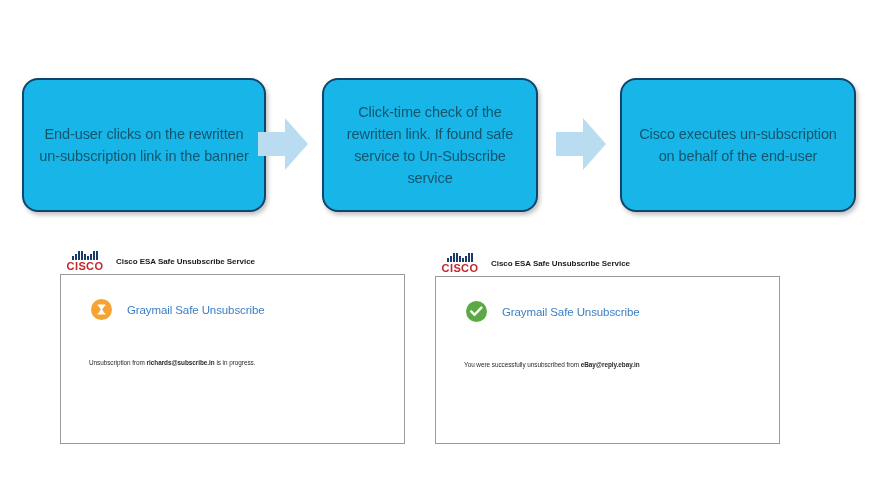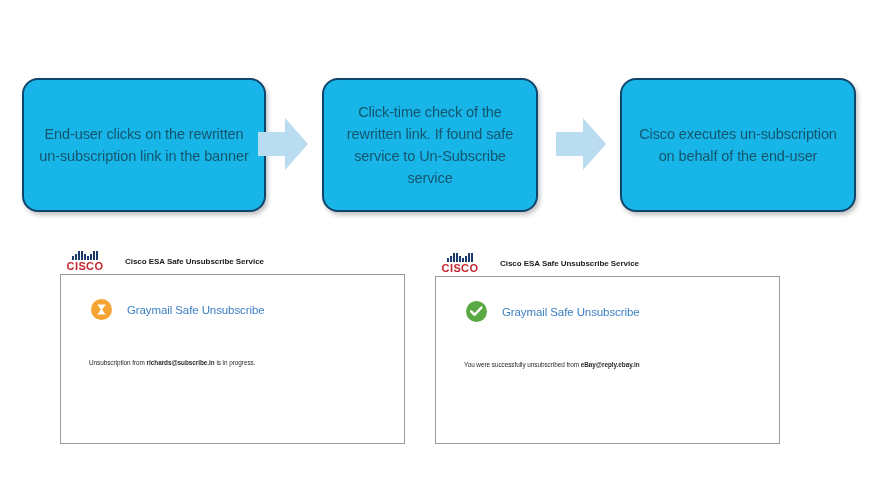--- a/index.html
+++ b/index.html
@@ -104,21 +104,20 @@
     color: #c2262e;
     letter-spacing: 0.4px;
     line-height: 10px;
     margin-top: 1px;
   }
   .mock-service-title {
     font-size: 8px;
     font-weight: bold;
     color: #1a1a1a;
     letter-spacing: -0.05px;
-    margin-left: 9px;
   }
 
   .mock-card {
     border: 1.2px solid #9a9a9a;
     background: #ffffff;
     box-sizing: border-box;
     height: 166px;
     position: relative;
   }
   #mock-left  .mock-card { height: 170px; }

